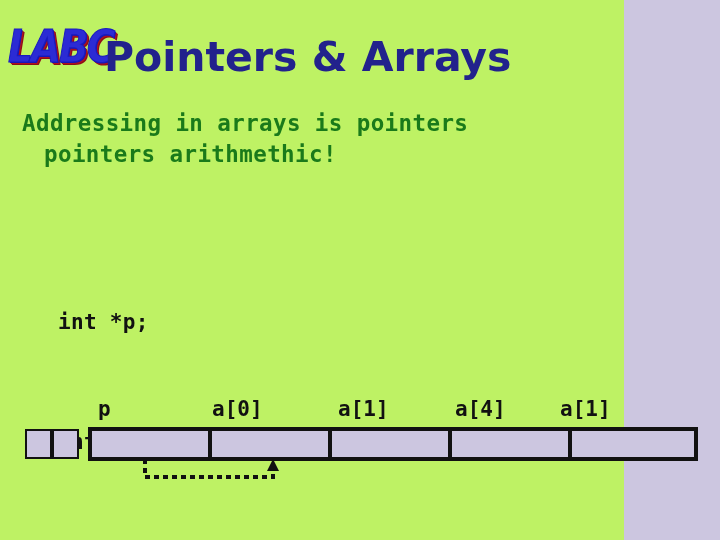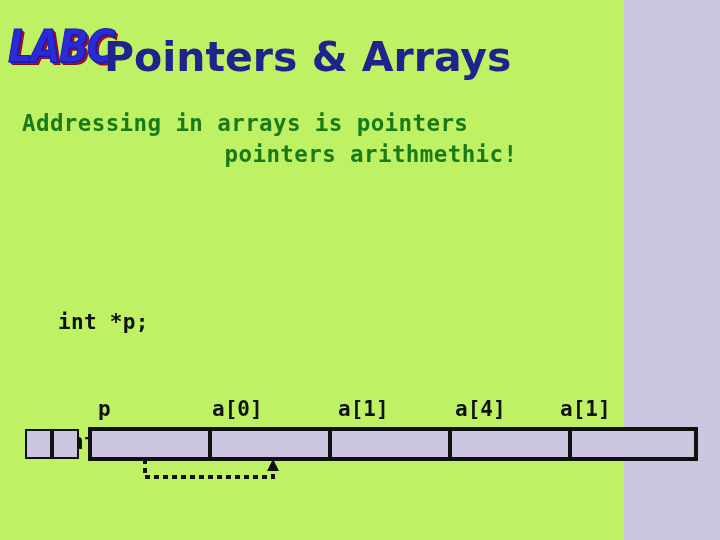--- a/index.html
+++ b/index.html
@@ -84,21 +84,20 @@
     width: 676px;
     font-family: "DejaVu Sans Mono", monospace;
     font-weight: bold;
     font-size: 22.5px;
     line-height: 31px;
     color: #1a7a1a;
     letter-spacing: 0.4px;
   }
   #bullet .line2 {
     padding-left: 22px;
-    text-align: center;
   }
 
   
   #code {
     position: absolute;
     left: 58px;
     top: 222px;
     font-family: "DejaVu Sans Mono", monospace;
     font-weight: bold;
     font-size: 21px;

